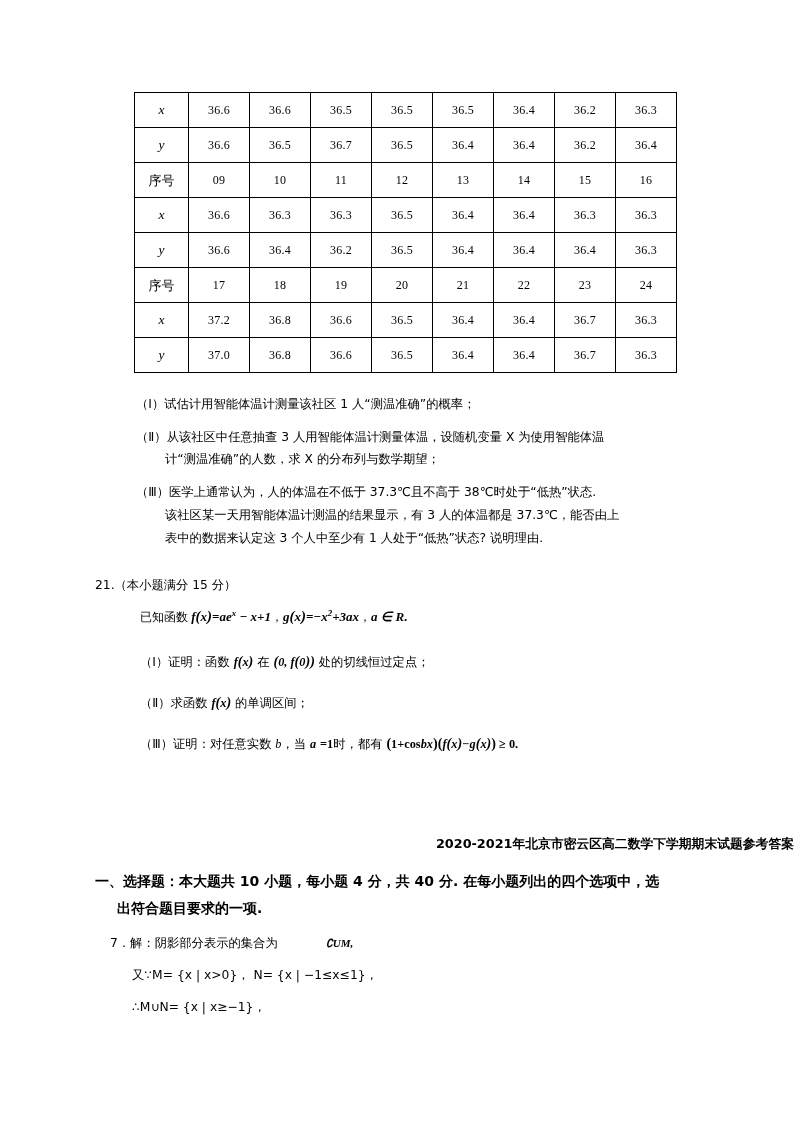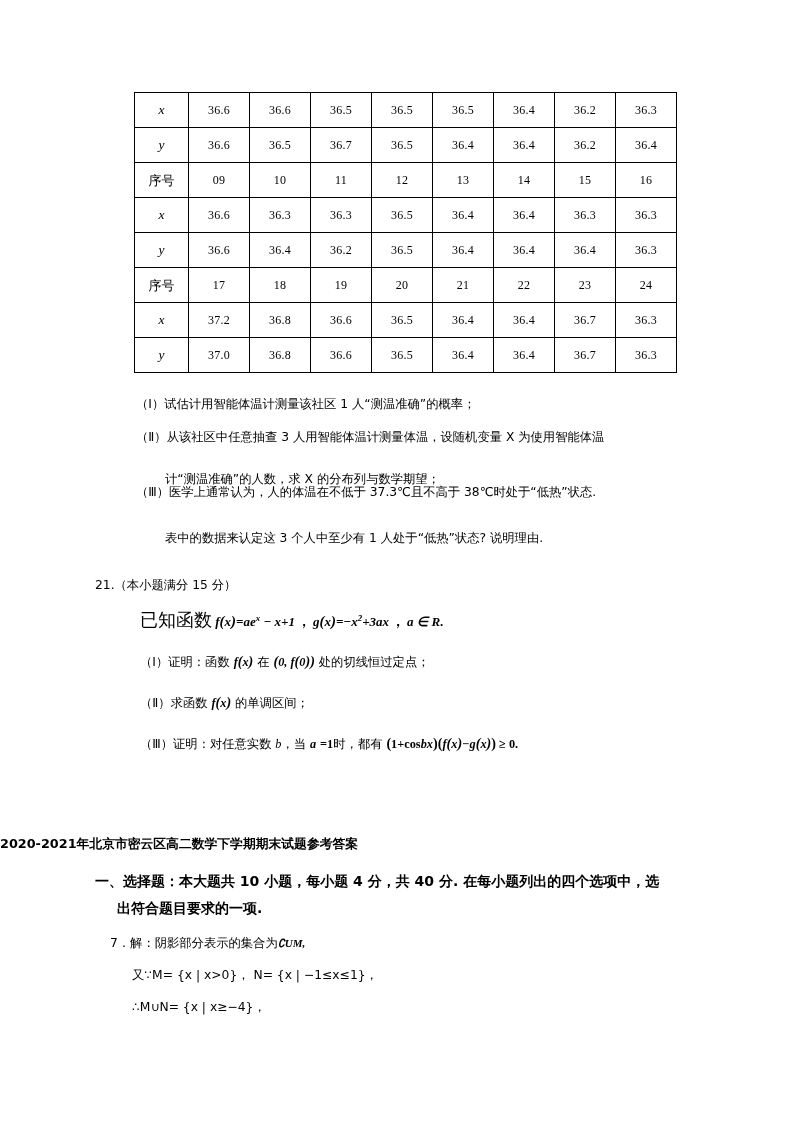--- a/index.html
+++ b/index.html
@@ -109,37 +109,37 @@
   }
   #q21-given {
     position: absolute;
     left: 140px;
     top: 608px;
     font-size: 13px;
     white-space: nowrap;
   }
   #q21-given .cn {
     font-family: Liberation Mono, monospace;
-    font-size: 18px;
+    font-size: 12px;
   }
   .q21-sub {
     position: absolute;
     left: 140px;
     font-size: 12.3px;
     font-family: "DejaVu Sans", sans-serif;
     white-space: nowrap;
   }
 
   
   #answer-title {
     position: absolute;
     left: 0;
     top: 836px;
     width: 794px;
-    text-align: left;
+    text-align: right;
     font-family: "DejaVu Sans", sans-serif;
     font-weight: bold;
     font-size: 12.8px;
   }
   #section-one {
     position: absolute;
     left: 95px;
     top: 868px;
     width: 600px;
     font-family: "DejaVu Sans", sans-serif;
@@ -155,20 +155,21 @@
     position: absolute;
     font-family: "DejaVu Sans", sans-serif;
     font-size: 12.3px;
     white-space: nowrap;
   }
   .setvar {
     font-family: "Liberation Serif", serif;
     font-weight: bold;
     font-style: italic;
     font-size: 11px;
+    padding-left: 48px;
   }
 </style>
 </head>
 <body>
 
 <div class="page">
 
   <div class="data-table-wrap">
     <table class="data-table">
       <tbody>
@@ -260,23 +261,24 @@
           <td class="val">36.7</td>
           <td class="val">36.3</td>
         </tr>
       </tbody>
     </table>
   </div>
 
   <div class="txt" style="left:136px; top:396px;">（Ⅰ）试估计用智能体温计测量该社区 1 人“测温准确”的概率；</div>
 
   <div class="txt" style="left:136px; top:429px;">（Ⅱ）从该社区中任意抽查 3 人用智能体温计测量体温，设随机变量 X 为使用智能体温</div>
-  <div class="txt" style="left:165px; top:451px;margin-top:20px;">计“测温准确”的人数，求 X 的分布列与数学期望；</div>
+  <div class="txt" style="left:165px; top:451px;">计“测温准确”的人数，求 X 的分布列与数学期望；</div>
 
   <div class="txt" style="left:136px; top:484px;">（Ⅲ）医学上通常认为，人的体温在不低于 37.3℃且不高于 38℃时处于“低热”状态.</div>
+  <div class="txt" style="left:165px; top:507px;">该社区某一天用智能体温计测温的结果显示，有 3 人的体温都是 37.3℃，能否由上</div>
   <div class="txt" style="left:165px; top:530px;">表中的数据来认定这 3 个人中至少有 1 人处于“低热”状态? 说明理由.</div>
 
   <div id="q21-label">21.（本小题满分 15 分）</div>
 
   <div id="q21-given">
     <span class="cn">已知函数</span><span class="m">&nbsp;f<span class="big-paren">(</span>x<span class="big-paren">)</span>=ae<span class="sup">x</span>&nbsp;−&nbsp;x+1</span><span class="cn">，</span><span class="m">g<span class="big-paren">(</span>x<span class="big-paren">)</span>=−x<span class="sup">2</span>+3ax</span><span class="cn">，</span><span class="m">a&nbsp;∈&nbsp;R</span><span class="mb">.</span>
   </div>
 
   <div class="q21-sub" style="top:653px;text-align:right;">
     （Ⅰ）证明：函数 <span class="m">f<span class="big-paren">(</span>x<span class="big-paren">)</span></span> 在 <span class="m"><span class="big-paren">(</span>0,&nbsp;f<span class="big-paren">(</span>0<span class="big-paren">)</span><span class="big-paren">)</span></span> 处的切线恒过定点；
@@ -299,16 +301,16 @@
 
   <div class="ans-line" style="left:110px; top:935px;">
     <span>7．解：阴影部分表示的集合为</span><span class="setvar">∁UM,</span>
   </div>
 
   <div class="ans-line" style="left:132px; top:967px;">
     <span>又∵M= {x | x&gt;0}， N= {x | −1≤x≤1}，</span>
   </div>
 
   <div class="ans-line" style="left:132px; top:999px;">
-    <span>∴M∪N= {x | x≥−4}，</span>
+    <span>∴M∪N= {x | x≥−1}，</span>
   </div>
 
 </div>
 
 </body></html>

